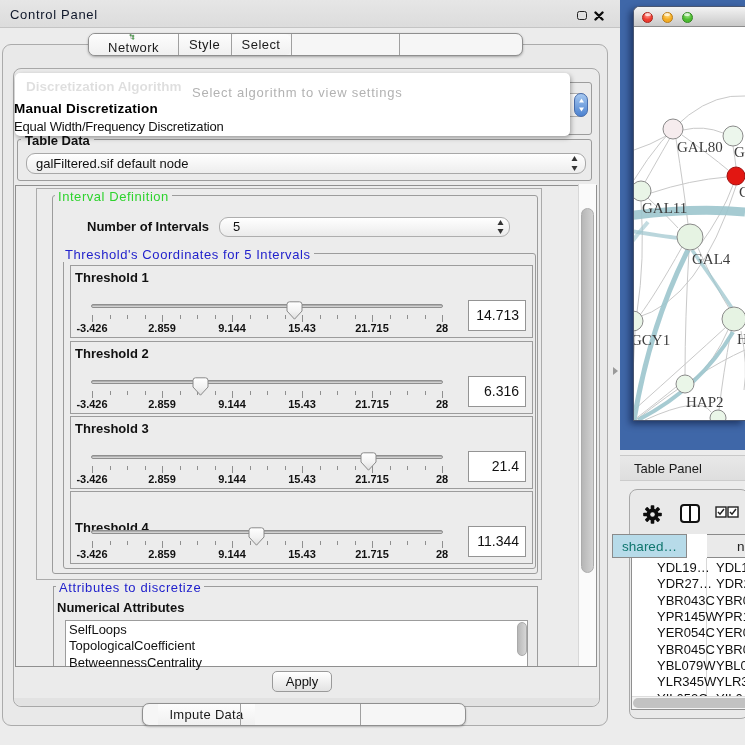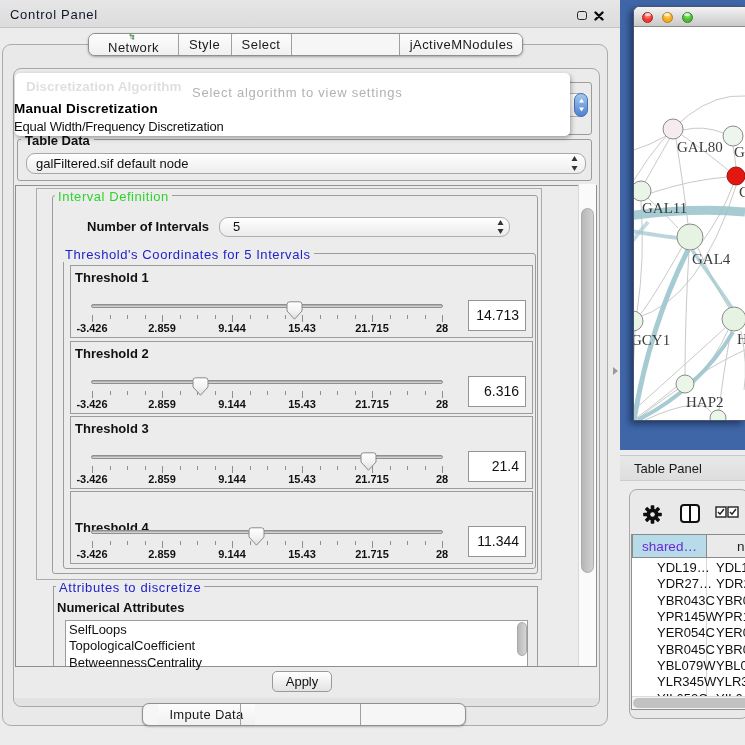--- a/index.html
+++ b/index.html
@@ -24,23 +24,20 @@
           <circle cx="9.8" cy="5" r="2.5" fill="#66b866" stroke="#2e6b2e" stroke-width="0.9"></circle>
           <circle cx="9.8" cy="11" r="2.5" fill="#66b866" stroke="#2e6b2e" stroke-width="0.9"></circle>
         </svg>
         <span>Network</span>
       </div>
 <div class="abs" style="left:89px;top:0;width:53px;height:21px;background:linear-gradient(#fdfdfd,#f0f0f0);color:#1a1a1a;font-size:13px;letter-spacing:0.45px;display:flex;align-items:center;justify-content:center;">
         <span>Style</span>
       </div>
 <div class="abs" style="left:142px;top:0;width:60px;height:21px;background:linear-gradient(#fdfdfd,#f0f0f0);color:#1a1a1a;font-size:13px;letter-spacing:0.45px;display:flex;align-items:center;justify-content:center;border-radius:6px;">
         <span>Select</span>
-      </div>
-<div class="abs" style="left:310px;top:0;width:125px;height:21px;background:linear-gradient(#fdfdfd,#f0f0f0);color:#1a1a1a;font-size:13px;letter-spacing:0.45px;display:flex;align-items:center;justify-content:center;">
-        <span>jActiveMNodules</span>
       </div>
 <div class="abs" style="left:89px;top:0;width:1px;height:21px;background:#a0a0a0;"></div>
 <div class="abs" style="left:142px;top:0;width:1px;height:21px;background:#a0a0a0;"></div>
 <div class="abs" style="left:202px;top:0;width:1px;height:21px;background:#a0a0a0;"></div>
 <div class="abs" style="left:310px;top:0;width:1px;height:21px;background:#a0a0a0;"></div>
 </div>
   </div>
 <div class="abs" style="left:17px;top:82px;width:575px;height:53px;border:1px solid #9c9c9c;border-radius:3px;"></div>
 <div class="abs" style="left:27px;top:93px;width:560px;height:24px;background:linear-gradient(#ffffff,#ededed);border:1px solid #b0b0b0;border-radius:6px;"></div>
 <div class="abs" style="left:574px;top:93px;width:14px;height:24px;background:linear-gradient(#a6c8f0,#4c82d0);border:1px solid #4a6fae;border-radius:7px;"></div>
@@ -349,21 +346,21 @@
 <div class="abs" style="left:689px;top:506px;width:2.4px;height:15px;background:#111;"></div>
 <svg class="abs" style="left:715px;top:506px;" width="12" height="12" viewBox="0 0 12 12">
 <rect x="1" y="1" width="10" height="10" fill="#fff" stroke="#222" stroke-width="1.4"></rect>
 <path d="M3 6 L5 8.2 L9 3" fill="none" stroke="#222" stroke-width="1.5"></path>
   </svg>
 <svg class="abs" style="left:727px;top:506px;" width="12" height="12" viewBox="0 0 12 12">
 <rect x="1" y="1" width="10" height="10" fill="#fff" stroke="#222" stroke-width="1.4"></rect>
 <path d="M3 6 L5 8.2 L9 3" fill="none" stroke="#222" stroke-width="1.5"></path>
   </svg>
 <div class="abs" style="left:631px;top:534px;width:114px;height:176px;background:#fff;border-left:1px solid #8f8f8f;border-bottom:1px solid #8f8f8f;"></div>
-<div class="abs" style="left:632px;top:534px;width:75px;height:24px;background:#b7dbe9;border:1px solid #8a8a8a;font-size:13.5px;color:#6d28d9;display:flex;align-items:center;justify-content:center;">shared…</div>
+<div class="abs" style="left:612px;top:534px;width:75px;height:24px;background:#b7dbe9;border:1px solid #8a8a8a;font-size:13.5px;color:#0f766e;display:flex;align-items:center;justify-content:center;">shared…</div>
 <div class="abs" style="left:707px;top:534px;width:38px;height:24px;background:#eaeaea;border-top:1px solid #8a8a8a;border-bottom:1px solid #8a8a8a;font-size:13.5px;color:#222;display:flex;align-items:center;padding-left:30px;">n</div>
 <div class="abs" style="left:706px;top:558px;width:1px;height:145px;background:#d8d8d8;"></div>
 <div class="abs" style="left:614px;top:560px;width:64px;height:142px;overflow:hidden;font-size:13px;color:#111;margin-left:43px;">
     <div style="height:16.35px;">YDL19…</div>
     <div style="height:16.35px;">YDR27…</div>
     <div style="height:16.35px;">YBR043C</div>
     <div style="height:16.35px;">YPR145W</div>
     <div style="height:16.35px;">YER054C</div>
     <div style="height:16.35px;">YBR045C</div>
     <div style="height:16.35px;">YBL079W</div>

